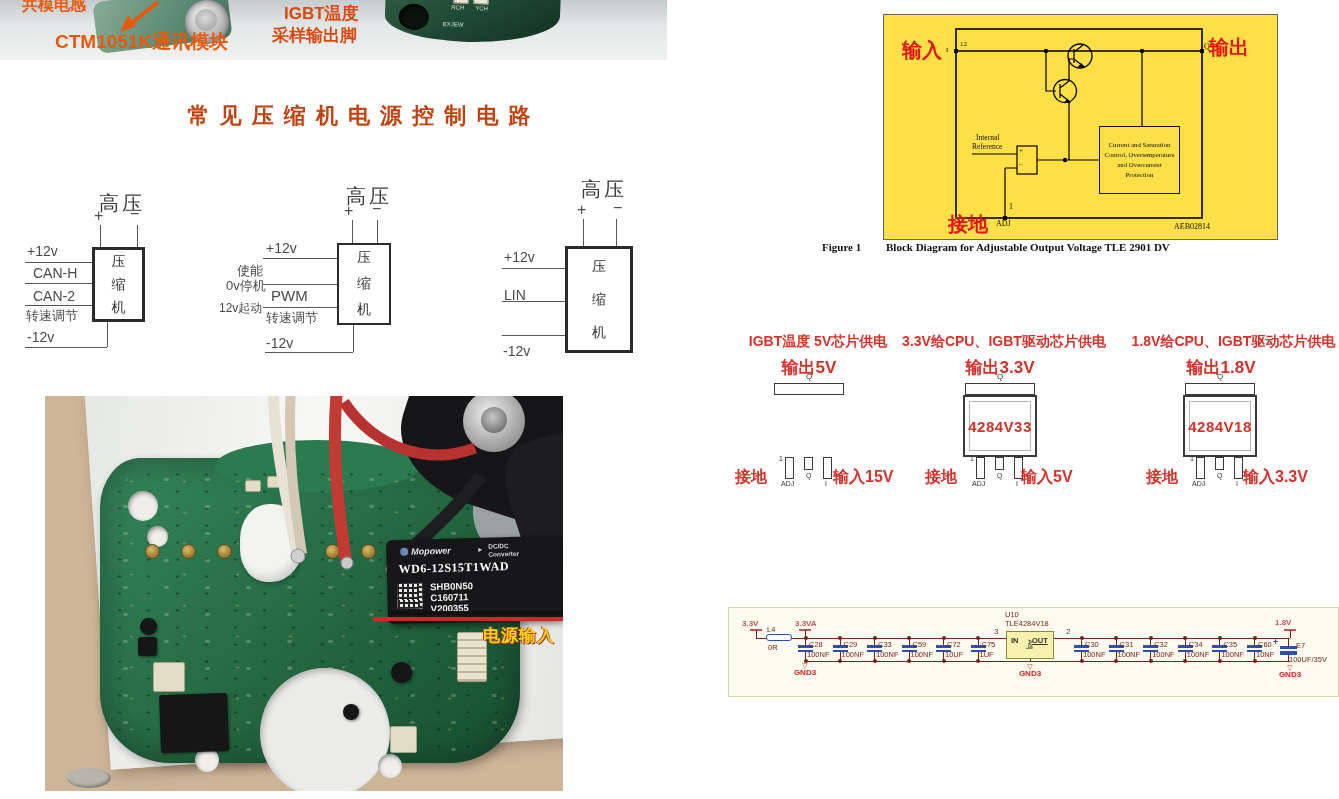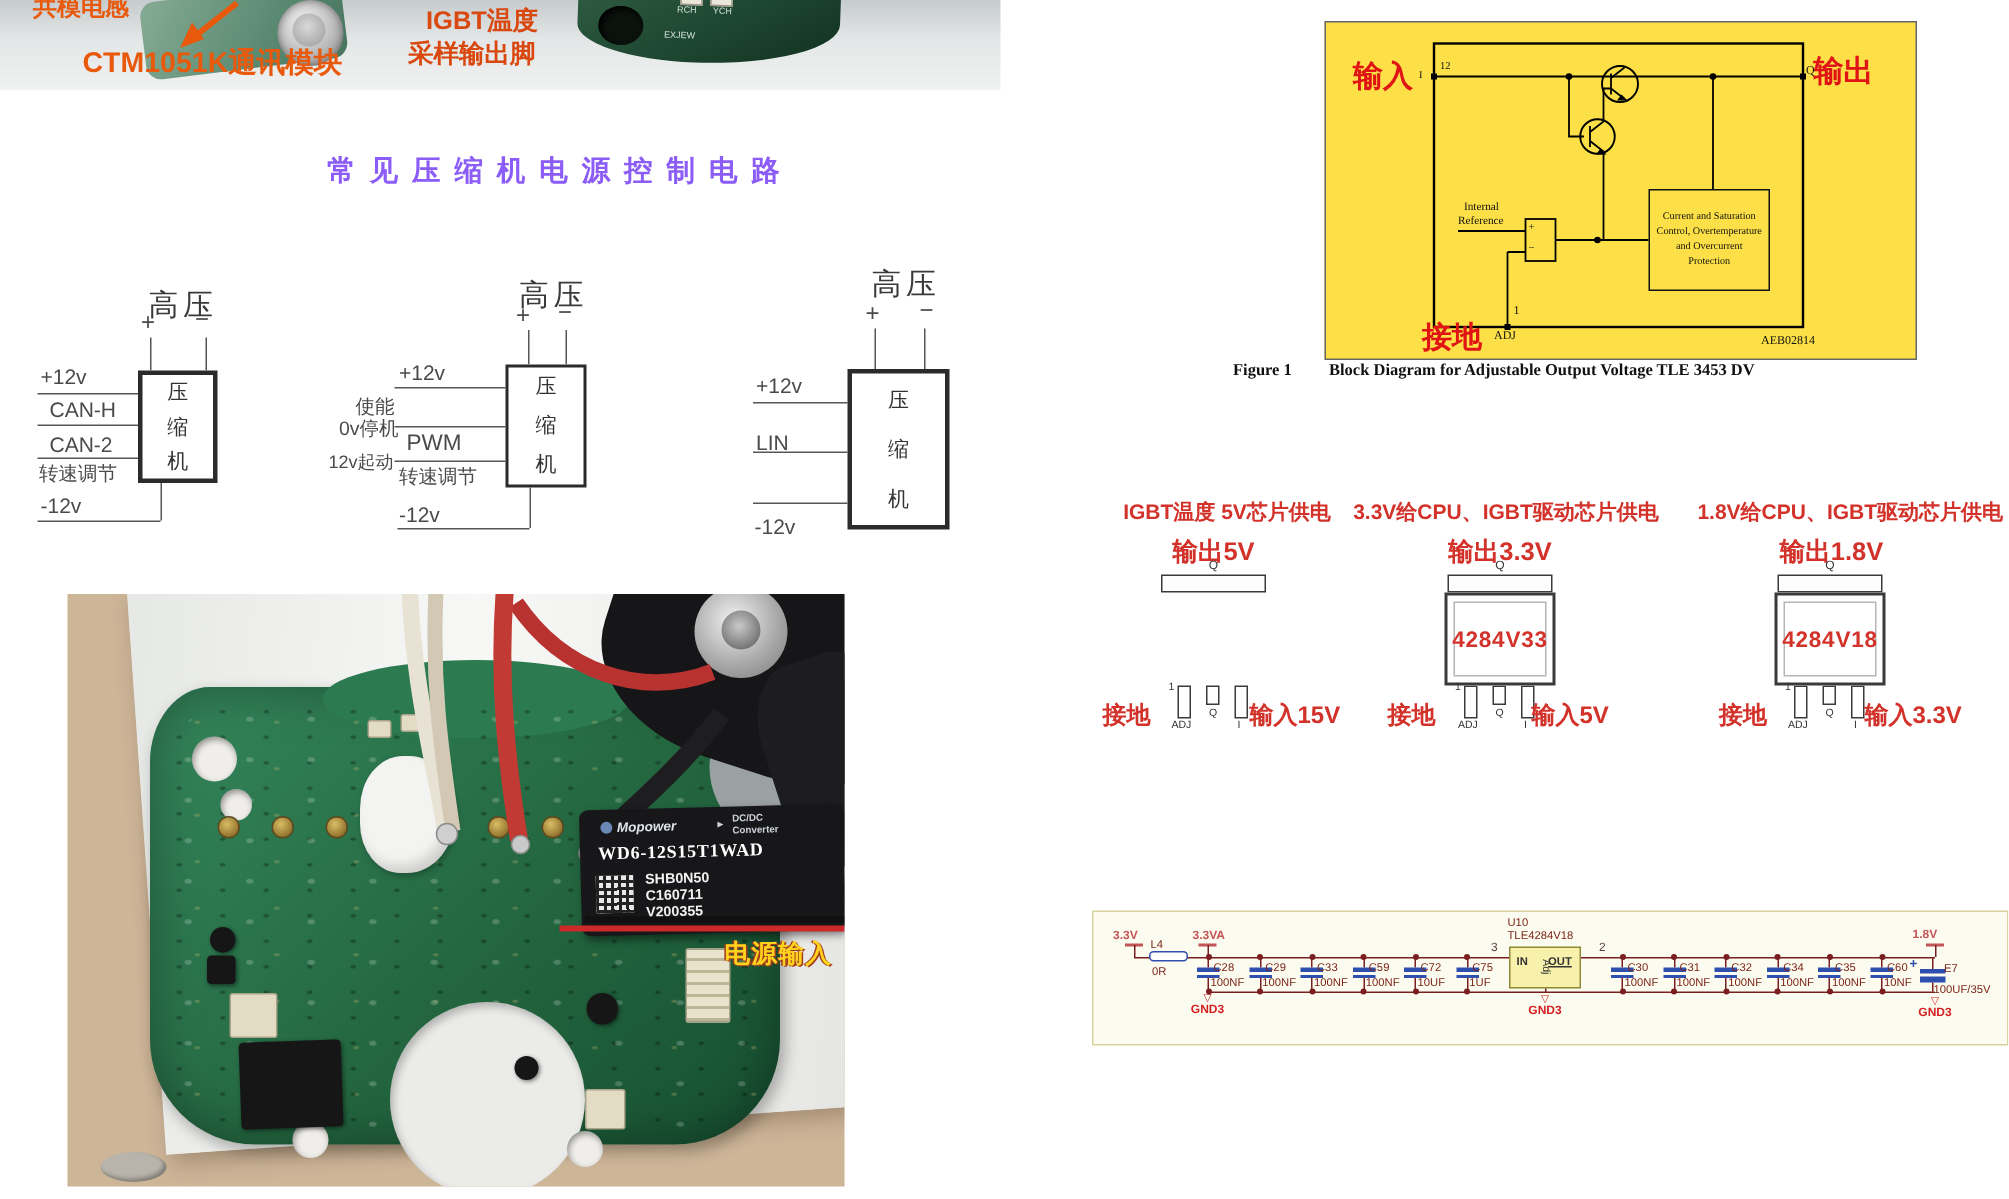--- a/index.html
+++ b/index.html
@@ -19,22 +19,22 @@
   .metal-cyl:after{content:"";position:absolute;left:10px;top:9px;width:22px;height:22px;border-radius:50%;
              background:radial-gradient(circle at 45% 40%,#d9d9d9,#9a9a9a);}
   .green-frag{position:absolute;left:385px;top:-10px;width:175px;height:52px;
              background:linear-gradient(150deg,#2f5d42,#1d4630 55%,#12301f);
              border-radius:8px 8px 55% 45%;transform:rotate(2deg);}
   .frag-hole{position:absolute;left:14px;top:16px;width:30px;height:26px;border-radius:50%;background:#0b120d;
              box-shadow:inset 2px 2px 4px #000;}
   .frag-conn{position:absolute;top:2px;width:13px;height:10px;background:#e9e6da;border:1px solid #9b9685;}
   .frag-txt{position:absolute;color:#cfe0d5;font-size:6px;line-height:1;}
   
-  #main-title{position:absolute;left:20px;top:101px;width:700px;text-align:center;
-              font-size:19px;font-weight:bold;letter-spacing:2px;color:#8b5cf6;}
+  #main-title{position:absolute;left:10px;top:101px;width:700px;text-align:center;
+              font-size:22px;font-weight:bold;letter-spacing:2px;color:#c2410c;}
   
   .hl{position:absolute;height:0;border-top:1.5px solid #565656;}
   .vl{position:absolute;width:0;border-left:1.5px solid #565656;}
   .lbl{position:absolute;color:#4a4a4a;font-size:14px;white-space:nowrap;}
   .hv{position:absolute;font-size:20px;color:#3a3a3a;letter-spacing:3px;text-align:center;font-weight:500;}
   .pm{position:absolute;font-size:16px;color:#4a4a4a;}
   .cbox{position:absolute;box-sizing:border-box;border:3px solid #2b2b2b;background:#fff;
         display:flex;align-items:center;justify-content:center;}
   .cbox .chars{white-space:pre-line;text-align:center;font-size:14px;color:#333;line-height:1.65;}
   #box2{border-width:2px;}
@@ -330,21 +330,21 @@
     <div class="bd-ser" style="left:112px;top:204px;font-size:8px;">ADJ</div>
     <div class="bd-ser" style="left:135px;top:132px;font-size:7px;">+</div>
     <div class="bd-ser" style="left:135px;top:146px;font-size:7px;">−</div>
     <div class="bd-ser" style="left:92px;top:118px;font-size:7.5px;">Internal</div>
     <div class="bd-ser" style="left:88px;top:127px;font-size:7.5px;">Reference</div>
     <div id="prot-box">Current and Saturation Control, Overtemperature and Overcurrent Protection</div>
     <div class="bd-ser" style="left:290px;top:207px;font-size:8px;">AEB02814</div>
   </div>
   <div id="fig-caption">
     <span>Figure 1</span>
-    <span class="cap-txt">Block Diagram for Adjustable Output Voltage TLE 3453 DV</span>
+    <span class="cap-txt">Block Diagram for Adjustable Output Voltage TLE 2901 DV</span>
   </div>
 
   <div class="reg-red hdr" style="left:733px;top:333px;width:170px;">IGBT温度 5V芯片供电</div>
   <div class="reg-red outlbl" style="left:763px;top:356px;width:92px;">输出5V</div>
   <div class="pkg" style="left:772px;top:383px;">
     <div class="qtop">Q</div>
     <div class="tab"></div>
     <div class="pin" style="left:13px;height:22px;"></div>
     <div class="pin" style="left:32px;height:13px;"></div>
     <div class="pin" style="left:51px;height:22px;"></div>

